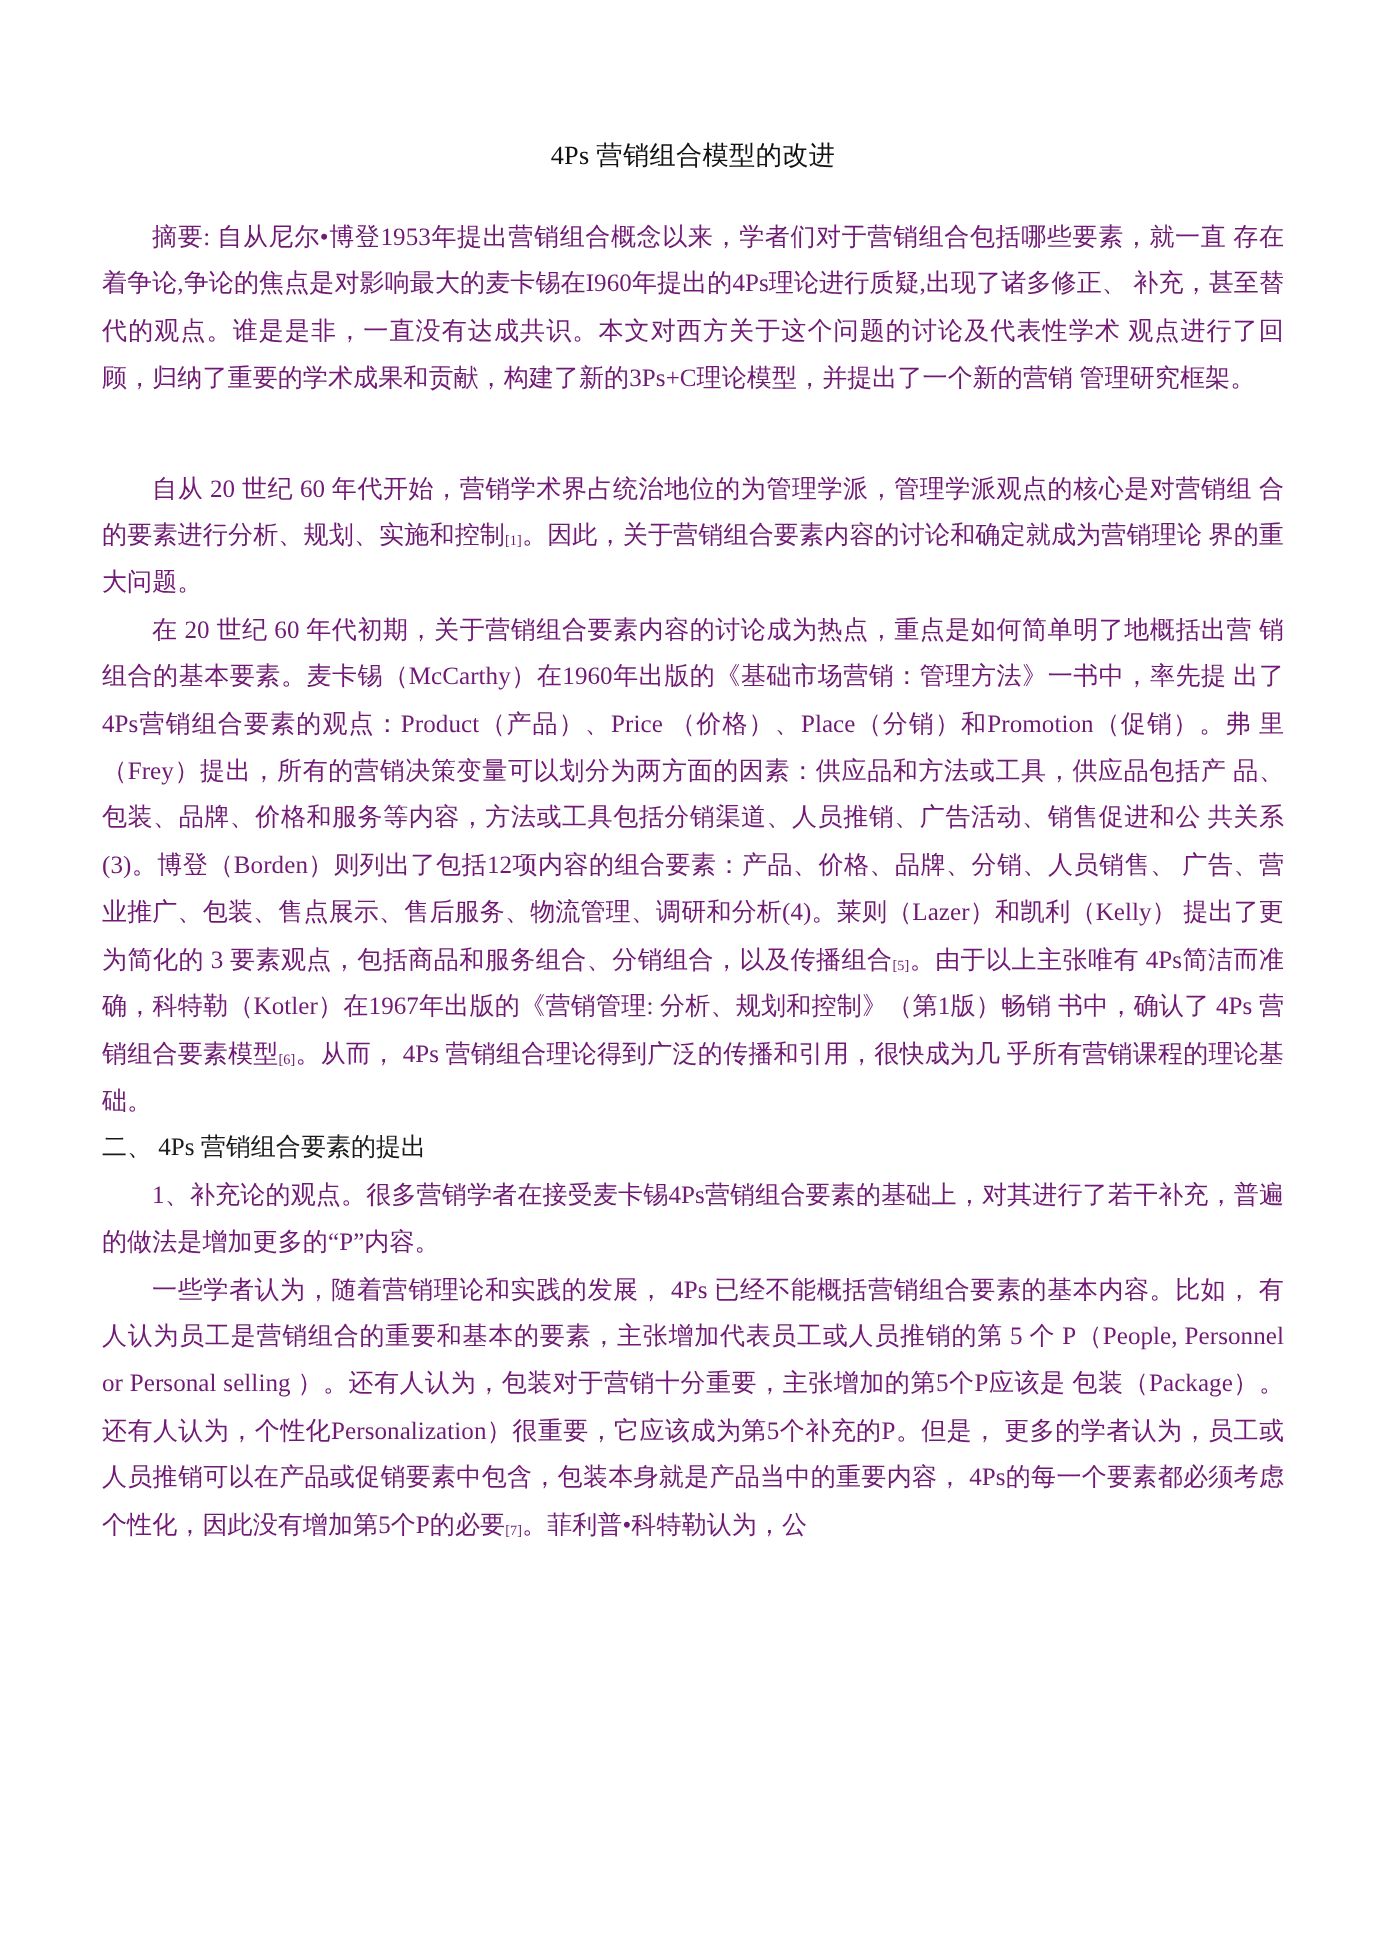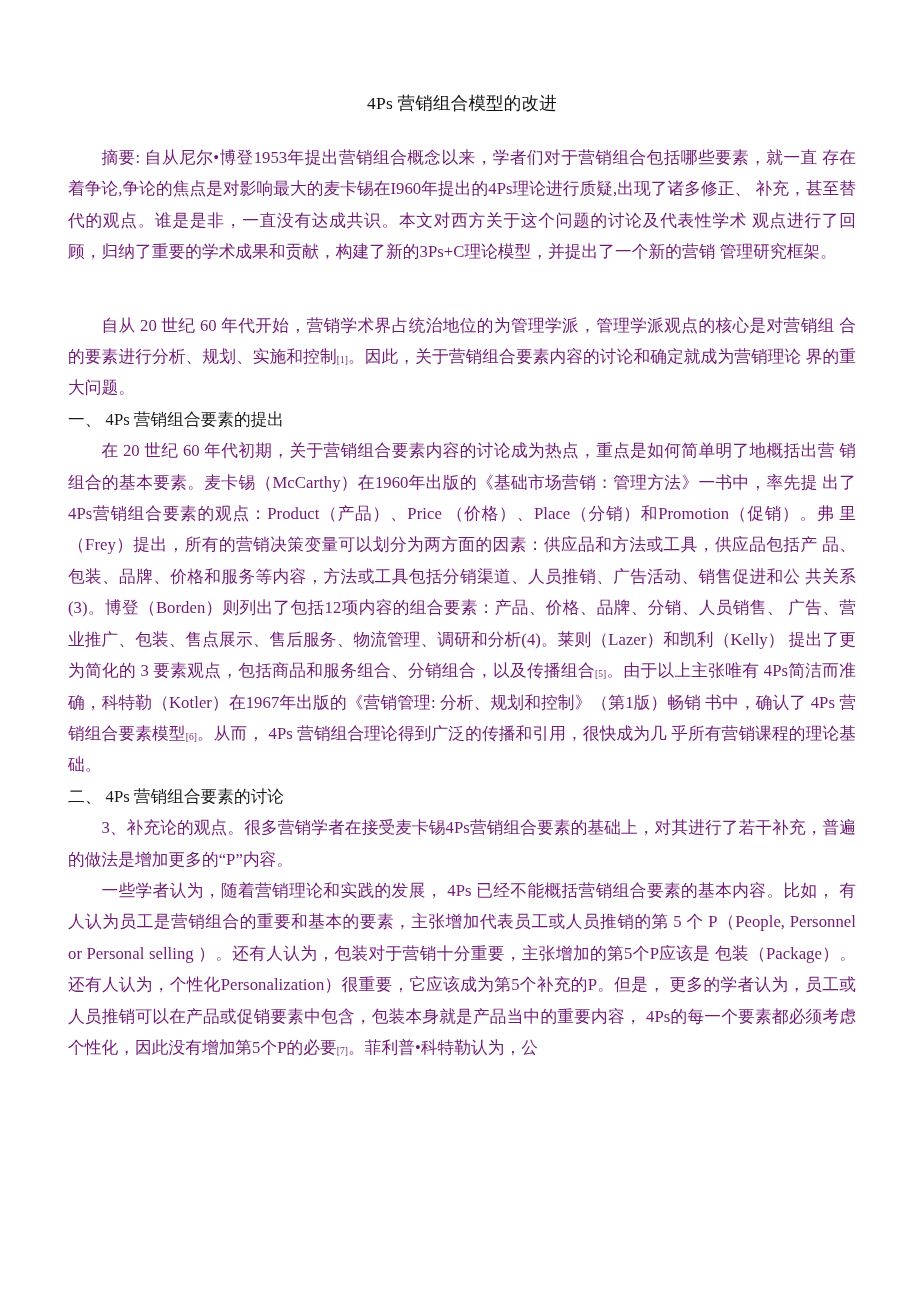--- a/index.html
+++ b/index.html
@@ -82,36 +82,33 @@
 
     <div class="gap-kw"></div>
 
 
     <div class="gap-body"></div>
 
     <p class="para indent2">
       <span>自从 20 世纪 60 年代开始，营销学术界占统治地位的为管理学派，管理学派观点的核心是对营销组 合的要素进行分析、规划、实施和控制<sub class="ref">[1]</sub>。因此，关于营销组合要素内容的讨论和确定就成为营销理论 界的重大问题。</span>
     </p>
 
-    <p class="heading">
-      <span>一、  4Ps  营销组合要素的提出</span>
-    </p>
 
 
     <p class="para indent2">
       <span>在 20 世纪 60 年代初期，关于营销组合要素内容的讨论成为热点，重点是如何简单明了地概括出营 销组合的基本要素。麦卡锡（McCarthy）在1960年出版的《基础市场营销：管理方法》一书中，率先提 出了 4Ps营销组合要素的观点：Product（产品）、Price （价格）、Place（分销）和Promotion（促销）。弗 里（Frey）提出，所有的营销决策变量可以划分为两方面的因素：供应品和方法或工具，供应品包括产 品、包装、品牌、价格和服务等内容，方法或工具包括分销渠道、人员推销、广告活动、销售促进和公 共关系(3)。博登（Borden）则列出了包括12项内容的组合要素：产品、价格、品牌、分销、人员销售、 广告、营业推广、包装、售点展示、售后服务、物流管理、调研和分析(4)。莱则（Lazer）和凯利（Kelly） 提出了更为简化的 3 要素观点，包括商品和服务组合、分销组合，以及传播组合<sub class="ref">[5]</sub>。由于以上主张唯有 4Ps简洁而准确，科特勒（Kotler）在1967年出版的《营销管理: 分析、规划和控制》（第1版）畅销 书中，确认了 4Ps 营销组合要素模型<sub class="ref">[6]</sub>。从而， 4Ps 营销组合理论得到广泛的传播和引用，很快成为几 乎所有营销课程的理论基础。</span>
     </p>
 
     <p class="heading">
-      <span>二、  4Ps  营销组合要素的讨论</span>
+      <span>二、  4Ps  营销组合要素的提出</span>
     </p>
 
 
     <p class="para indent2">
-      <span>3、补充论的观点。很多营销学者在接受麦卡锡4Ps营销组合要素的基础上，对其进行了若干补充，普遍的做法是增加更多的“P”内容。</span>
+      <span>1、补充论的观点。很多营销学者在接受麦卡锡4Ps营销组合要素的基础上，对其进行了若干补充，普遍的做法是增加更多的“P”内容。</span>
     </p>
 
     <p class="para indent2">
       <span>一些学者认为，随着营销理论和实践的发展， 4Ps 已经不能概括营销组合要素的基本内容。比如， 有人认为员工是营销组合的重要和基本的要素，主张增加代表员工或人员推销的第 5 个 P（People, Personnel or Personal selling ）。还有人认为，包装对于营销十分重要，主张增加的第5个P应该是 包装（Package）。还有人认为，个性化Personalization）很重要，它应该成为第5个补充的P。但是， 更多的学者认为，员工或人员推销可以在产品或促销要素中包含，包装本身就是产品当中的重要内容， 4Ps的每一个要素都必须考虑个性化，因此没有增加第5个P的必要<sub class="ref">[7]</sub>。菲利普•科特勒认为，公</span>
     </p>
 
   </div>
 </div>
 
 </body></html>

